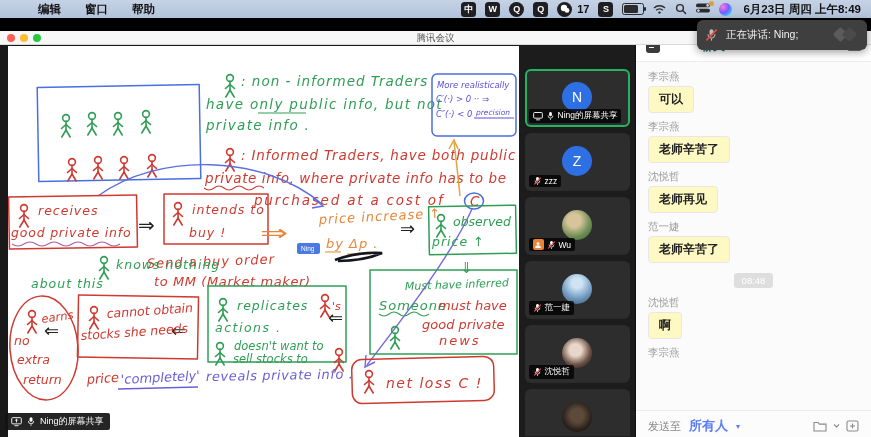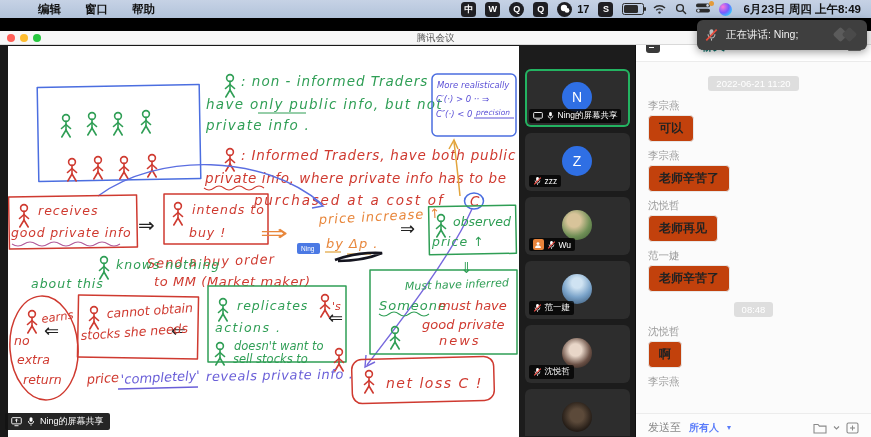--- a/index.html
+++ b/index.html
@@ -84,27 +84,27 @@
   .hdr-close{font-size:13px;}
   .hamburger{width:13px;display:flex;flex-direction:column;gap:2.5px;margin-left:6px;}
   .hamburger span{height:1.6px;background:#777;border-radius:1px;}
 
   #chat-body{flex:1;overflow:hidden;padding:8px 12px 0;}
   .c-time{text-align:center;margin:3px 0 8px;}
   .c-time span{display:inline-block;background:#dedede;color:#fff;font-size:9.5px;
     padding:2px 8px;border-radius:3px;}
   .c-msg{margin-bottom:7px;}
   .c-name{font-size:10.5px;color:#9a9a9a;margin-bottom:2px;}
-  .c-bubble{display:inline-block;background:#c2410c;border:1px solid #e7e7e7;border-radius:4px;
+  .c-bubble{display:inline-block;background:#fef9c3;border:1px solid #e7e7e7;border-radius:4px;
     padding:4px 10px;font-size:12px;color:#222;font-weight:600;}
 
   #chat-footer{flex:none;border-top:1px solid #ececec;background:#fcfcfc;}
   .cf-row{display:flex;align-items:center;padding:6px 12px 2px;gap:8px;}
   .cf-sendto{font-size:11px;color:#888;}
-  .cf-target{font-size:10px;color:#5a7cfa;font-weight:600;}
+  .cf-target{font-size:13px;color:#5a7cfa;font-weight:600;}
   .cf-caret{font-size:8px;color:#5a7cfa;}
   .cf-icons{margin-left:auto;display:flex;align-items:center;gap:6px;color:#8a8a8a;}
   .cf-input-row{display:flex;align-items:center;padding:4px 12px;}
   #chat-input{border:none;outline:none;background:transparent;font-size:12px;color:#333;width:100%;
     font-family:"Liberation Sans",sans-serif;}
   #chat-input::placeholder{color:#c4c4c4;}
   .caret-bar{width:1px;height:13px;background:#9a9a9a;margin-right:1px;flex:none;}
 
   
   #toast{position:absolute;left:697px;top:20px;width:154px;height:30px;background:#3f3f3f;
@@ -420,21 +420,20 @@
         <span class="hdr-close">×</span>
         <span class="hamburger">
             <span></span>
             <span></span>
             <span></span>
           </span>
       </span>
     </div>
 
     <div id="chat-body">
-      <div class="c-time"><span>2022-06-21 11:20</span></div>
       <div class="c-msg">
         <div class="c-name">李宗燕</div>
         <div class="c-bubble">可以</div>
       </div>
       <div class="c-msg">
         <div class="c-name">李宗燕</div>
         <div class="c-bubble">老师辛苦了</div>
       </div>
       <div class="c-msg">
         <div class="c-name">沈悦哲</div>

